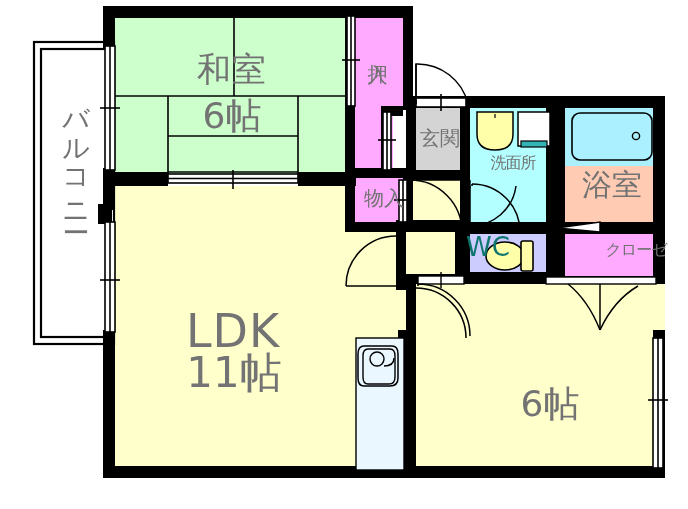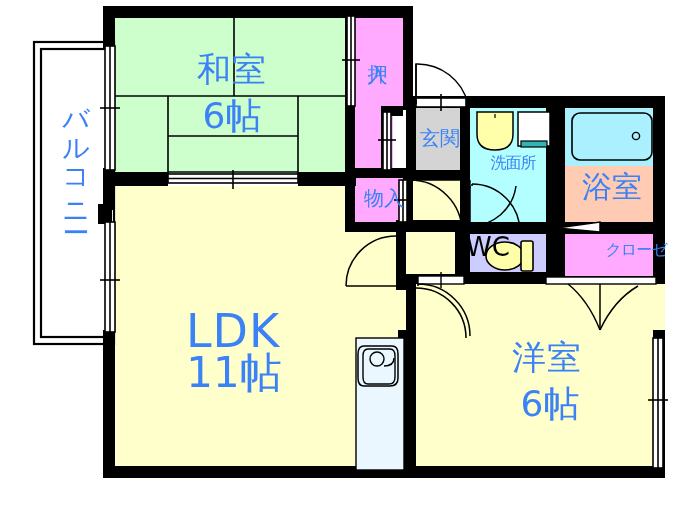--- a/index.html
+++ b/index.html
@@ -18,37 +18,37 @@
     overflow: hidden;
   }
   #plan svg {
     position: absolute;
     top: 0;
     left: 0;
   }
   .lbl {
     position: absolute;
     font-family: "DejaVu Sans", sans-serif;
-    color: #3b82f6;
+    color: #737373;
     white-space: pre;
     line-height: 1.02;
     text-align: center;
     pointer-events: none;
     font-weight: 400;
   }
   .lbl.vert {
     writing-mode: vertical-rl;
     text-orientation: upright;
     line-height: 1;
   }
   .room-name { font-size: 34px; letter-spacing: 1px; }
   .room-size { font-size: 36px; letter-spacing: 0px; }
   .small-name { font-size: 20px; letter-spacing: 0px; }
   .tiny-name { font-size: 16px; letter-spacing: -1px; }
-  .wc-txt { font-size: 26px; font-family: "DejaVu Sans", sans-serif; color: #000000; letter-spacing:0px;}
+  .wc-txt { font-size: 26px; font-family: "DejaVu Sans", sans-serif; color: #0f766e; letter-spacing:0px;}
   .ldk-name { font-size: 46px; letter-spacing: 1px; font-weight: 400;}
   .ldk-size { font-size: 42px; letter-spacing: 0px; }
   .balcony-lbl { font-size: 27px; letter-spacing: 2px; }
 </style>
 </head>
 <body>
 
 <div id="plan">
 
   <svg width="688" height="509" viewBox="0 0 688 509">
@@ -286,30 +286,29 @@
   </svg>
 
   <div class="lbl vert balcony-lbl" style="left:58px; top:88px; width:32px;">バルコニー</div>
 
   <div class="lbl room-name" style="left:168px; top:52px; width:128px;">和室</div>
   <div class="lbl room-size" style="left:164px; top:98px; width:136px;">6帖</div>
 
   <div class="lbl ldk-name" style="left:158px; top:308px; width:150px;">LDK</div>
   <div class="lbl ldk-size" style="left:156px; top:352px; width:156px;">11帖</div>
 
-  <div class="lbl room-name" style="left:483px; top:340px; width:128px;">洋室</div>
   <div class="lbl room-size" style="left:482px; top:386px; width:136px;">6帖</div>
 
   <div class="lbl vert small-name" style="left:362px; top:48px; width:26px;">押入</div>
 
   <div class="lbl small-name" style="left:352px; top:188px; width:52px;text-align:right;">物入</div>
 
   <div class="lbl small-name" style="left:414px; top:128px; width:52px;">玄関</div>
 
   <div class="lbl tiny-name" style="left:480px; top:155px; width:66px;">洗面所</div>
 
-  <div class="lbl small-name" style="left:565px; top:172px; width:94px; font-size:30px;">浴室</div>
+  <div class="lbl small-name" style="left:565px; top:172px; width:94px; font-size:30px;font-family:Liberation Mono, monospace;">浴室</div>
 
   <div class="lbl wc-txt" style="left:466px; top:236px; width:34px; line-height:0.88;">WC</div>
 
   <div class="lbl tiny-name" style="left:566px; top:242px; width:92px;margin-left:24px;">クローゼ</div>
 
 </div>
 
 </body></html>

